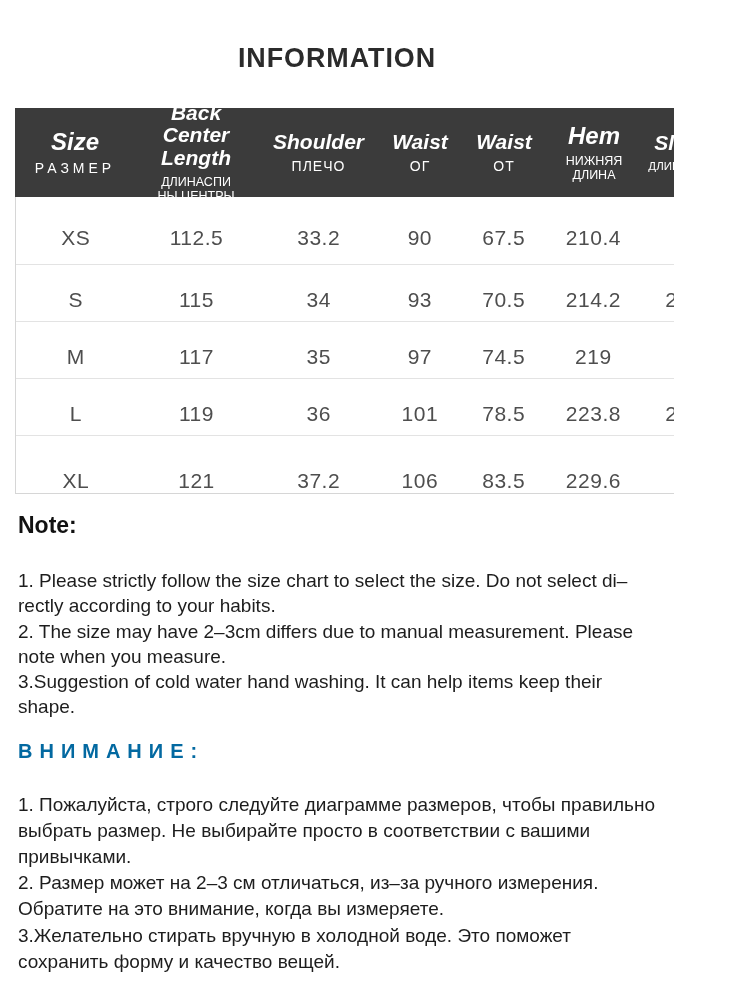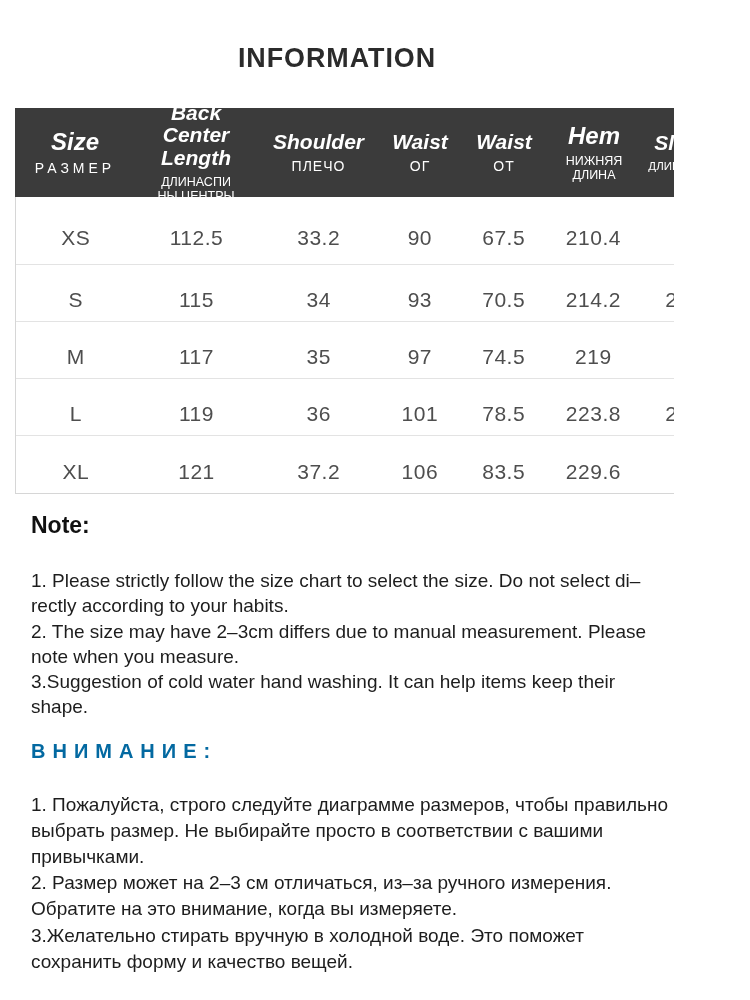--- a/index.html
+++ b/index.html
@@ -71,32 +71,32 @@
   .hcell.c0 .ru { font-size: 14px; letter-spacing: 4px; }
   .hcell.c2 .ru, .hcell.c3 .ru, .hcell.c4 .ru { font-size: 14px; letter-spacing: 1px; }
   .hcell.c6 .ru { font-size: 11.5px; }
   .trow {
     display: flex;
     height: 57px;
     align-items: center;
     border-bottom: 1px solid #e3e3e3;
   }
   .trow:first-child { height: 68px; }
-  .trow:last-child { border-bottom: none; }
+  .trow:last-child { border-bottom: none; align-items: flex-end; }
   .tcell {
     text-align: center;
     font-size: 21px;
     color: #4e4e4e;
     letter-spacing: 0.5px;
     margin-top: 14px;
   }
   
   .notes {
     position: absolute;
-    left: 31px;
+    left: 18px;
     top: 512px;
     width: 714px;
     color: #1d1d1d;
   }
   .note-heading-en {
     font-size: 23px;
     font-weight: 600;
     color: #111111;
   }
   .note-body {

